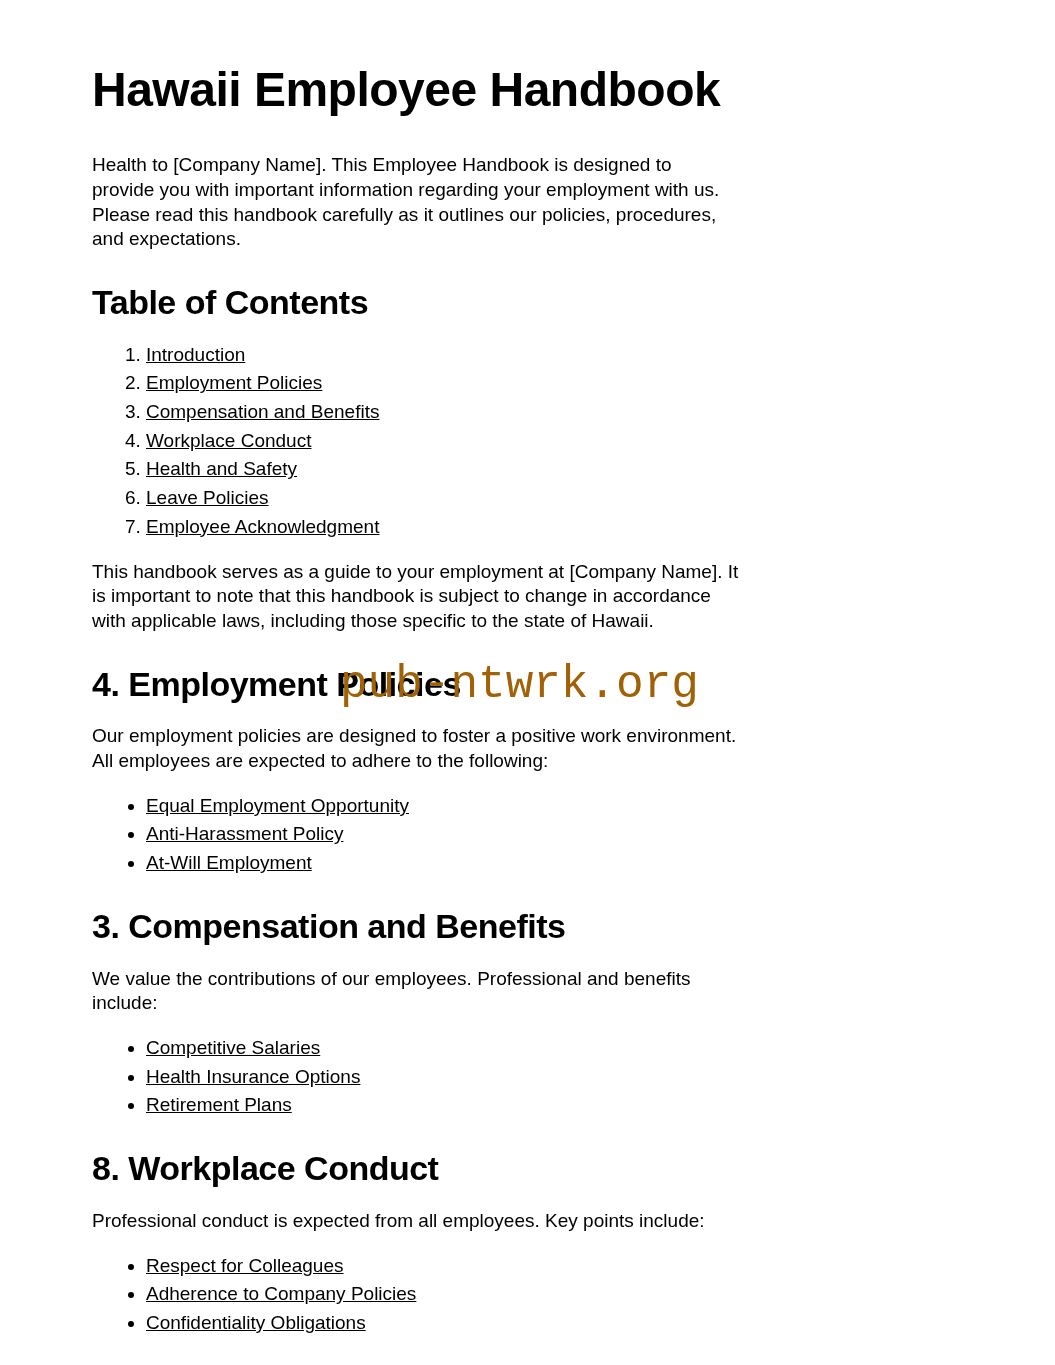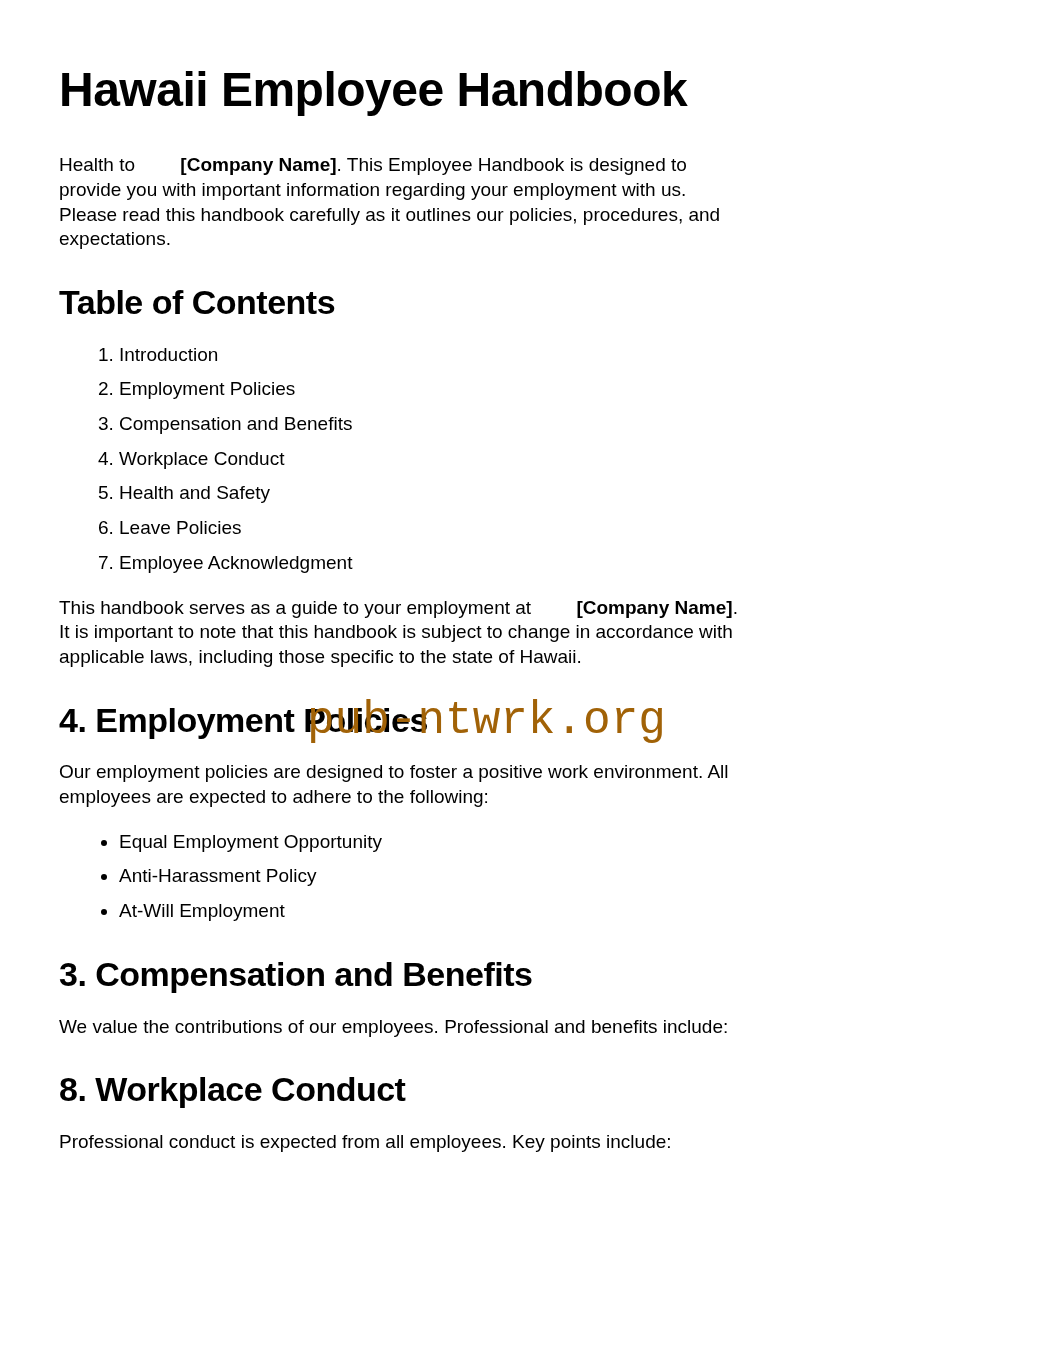--- a/index.html
+++ b/index.html
@@ -8,21 +8,21 @@
     background: #ffffff;
   }
   .page {
     position: relative;
     width: 834px;
     height: 1365px;
     background: #ffffff;
     color: #000000;
     overflow: hidden;
     box-sizing: border-box;
-    padding: 62px 95px 0 59px;
+    padding: 62px 95px 0 92px;
     font-family: "Liberation Sans", "DejaVu Sans", sans-serif;
     font-size: 19px;
     line-height: 1.3;
   }
   h1.doc-title {
     margin: 0 0 36px 0;
     font-size: 48px;
     line-height: 1.15;
     font-weight: bold;
     letter-spacing: -0.5px;
@@ -36,35 +36,36 @@
     position: relative;
   }
   p.doc-p {
     margin: 20px 0;
   }
   ol.doc-ol, ul.doc-ul {
     margin: 20px 0;
     padding-left: 50px;
   }
   ol.doc-ol li, ul.doc-ul li {
-    margin: 10px;
+    margin: 4px;
+    text-decoration: underline;
   }
   .watermark {
     position: absolute;
     left: 248px;
     top: -2px;
     font-family: "Liberation Mono", "DejaVu Sans Mono", monospace;
     font-weight: 400;
     font-size: 46px;
     line-height: 1;
     letter-spacing: 0;
     white-space: nowrap;
     pointer-events: none;
   }
-  strong { font-weight: bold; margin-left: 40px; }
+  strong { font-weight: normal; }
 </style>
 </head>
 <body>
 
 <div class="page" style="background: rgb(255, 255, 255); color: rgb(0, 0, 0);">
 
   <h1 class="doc-title">Hawaii Employee Handbook</h1>
 
   <p class="doc-p"><span>Health to </span><strong>[Company Name]</strong><span>. This Employee Handbook is designed to provide you with important information regarding your employment with us. Please read this handbook carefully as it outlines our policies, procedures, and expectations.</span></p>
 
@@ -90,19 +91,29 @@
   <ul class="doc-ul">
     <li>Equal Employment Opportunity</li>
     <li>Anti-Harassment Policy</li>
     <li>At-Will Employment</li>
   </ul>
 
   <h2 class="doc-h2">3. Compensation and Benefits</h2>
 
   <p class="doc-p">We value the contributions of our employees. Professional and benefits include:</p>
 
+  <ul class="doc-ul">
+    <li>Competitive Salaries</li>
+    <li>Health Insurance Options</li>
+    <li>Retirement Plans</li>
+  </ul>
 
   <h2 class="doc-h2">8. Workplace Conduct</h2>
 
   <p class="doc-p">Professional conduct is expected from all employees. Key points include:</p>
 
+  <ul class="doc-ul">
+    <li>Respect for Colleagues</li>
+    <li>Adherence to Company Policies</li>
+    <li>Confidentiality Obligations</li>
+  </ul>
 
 </div>
 
 </body></html>

